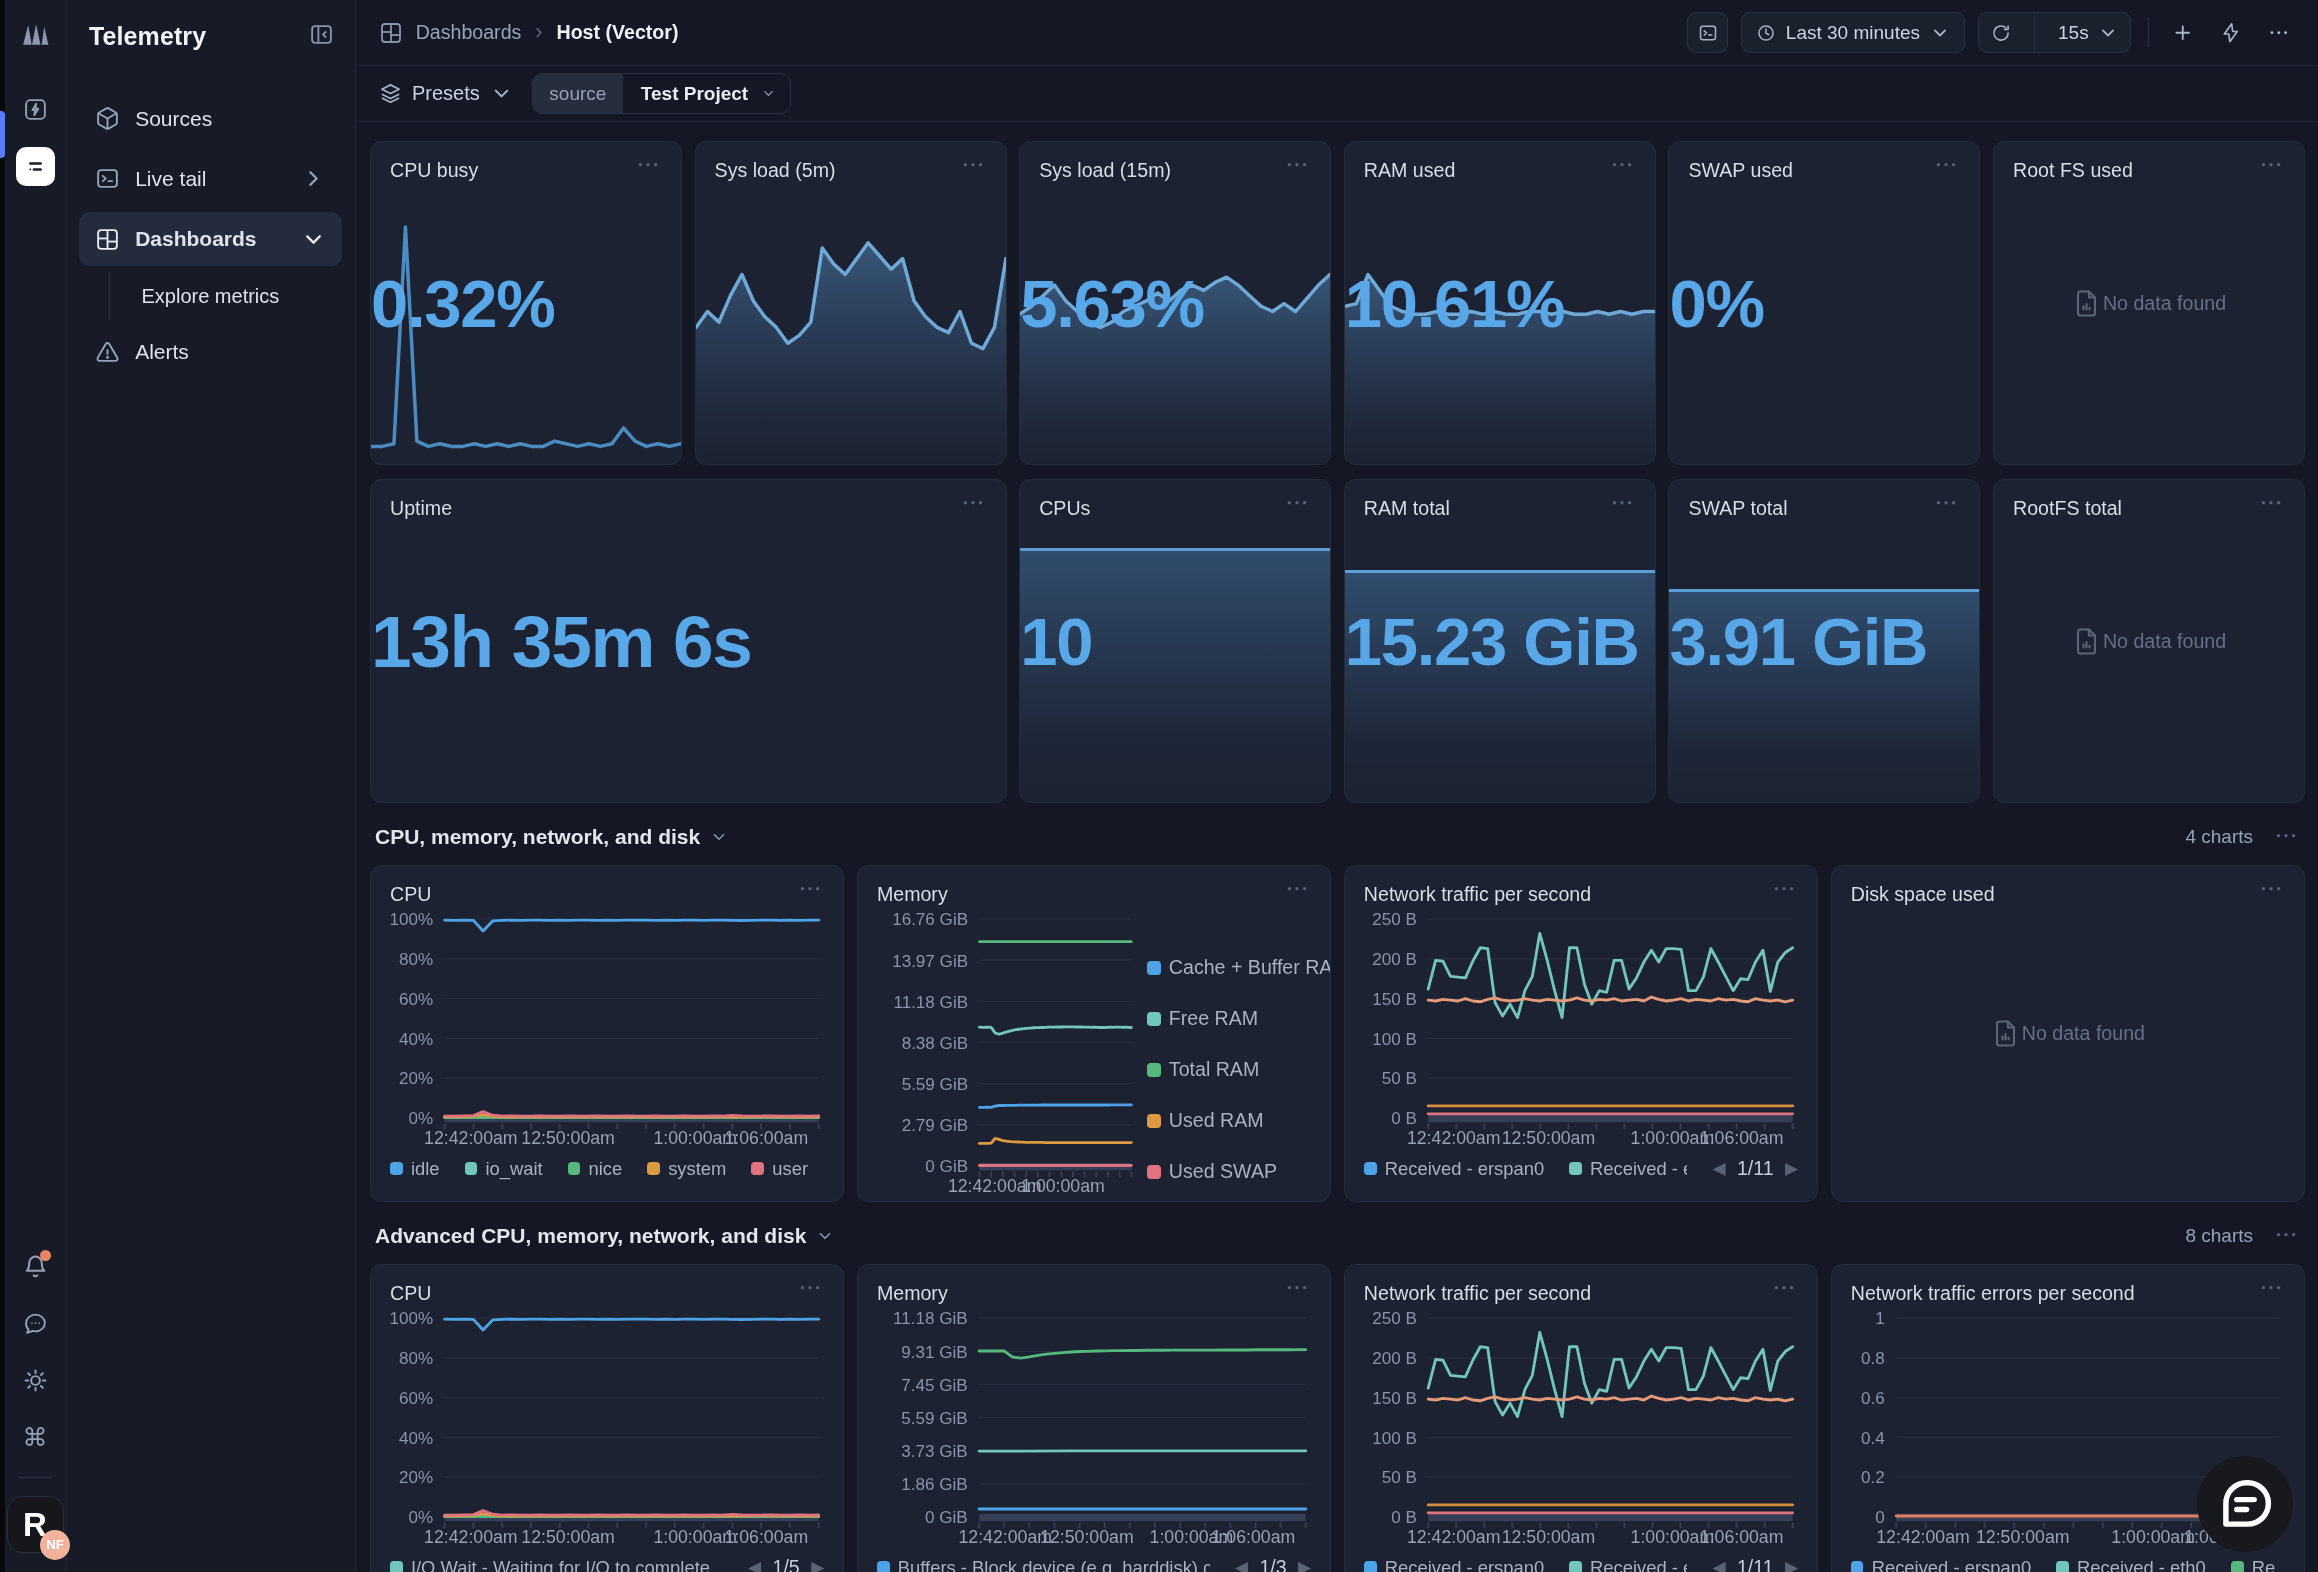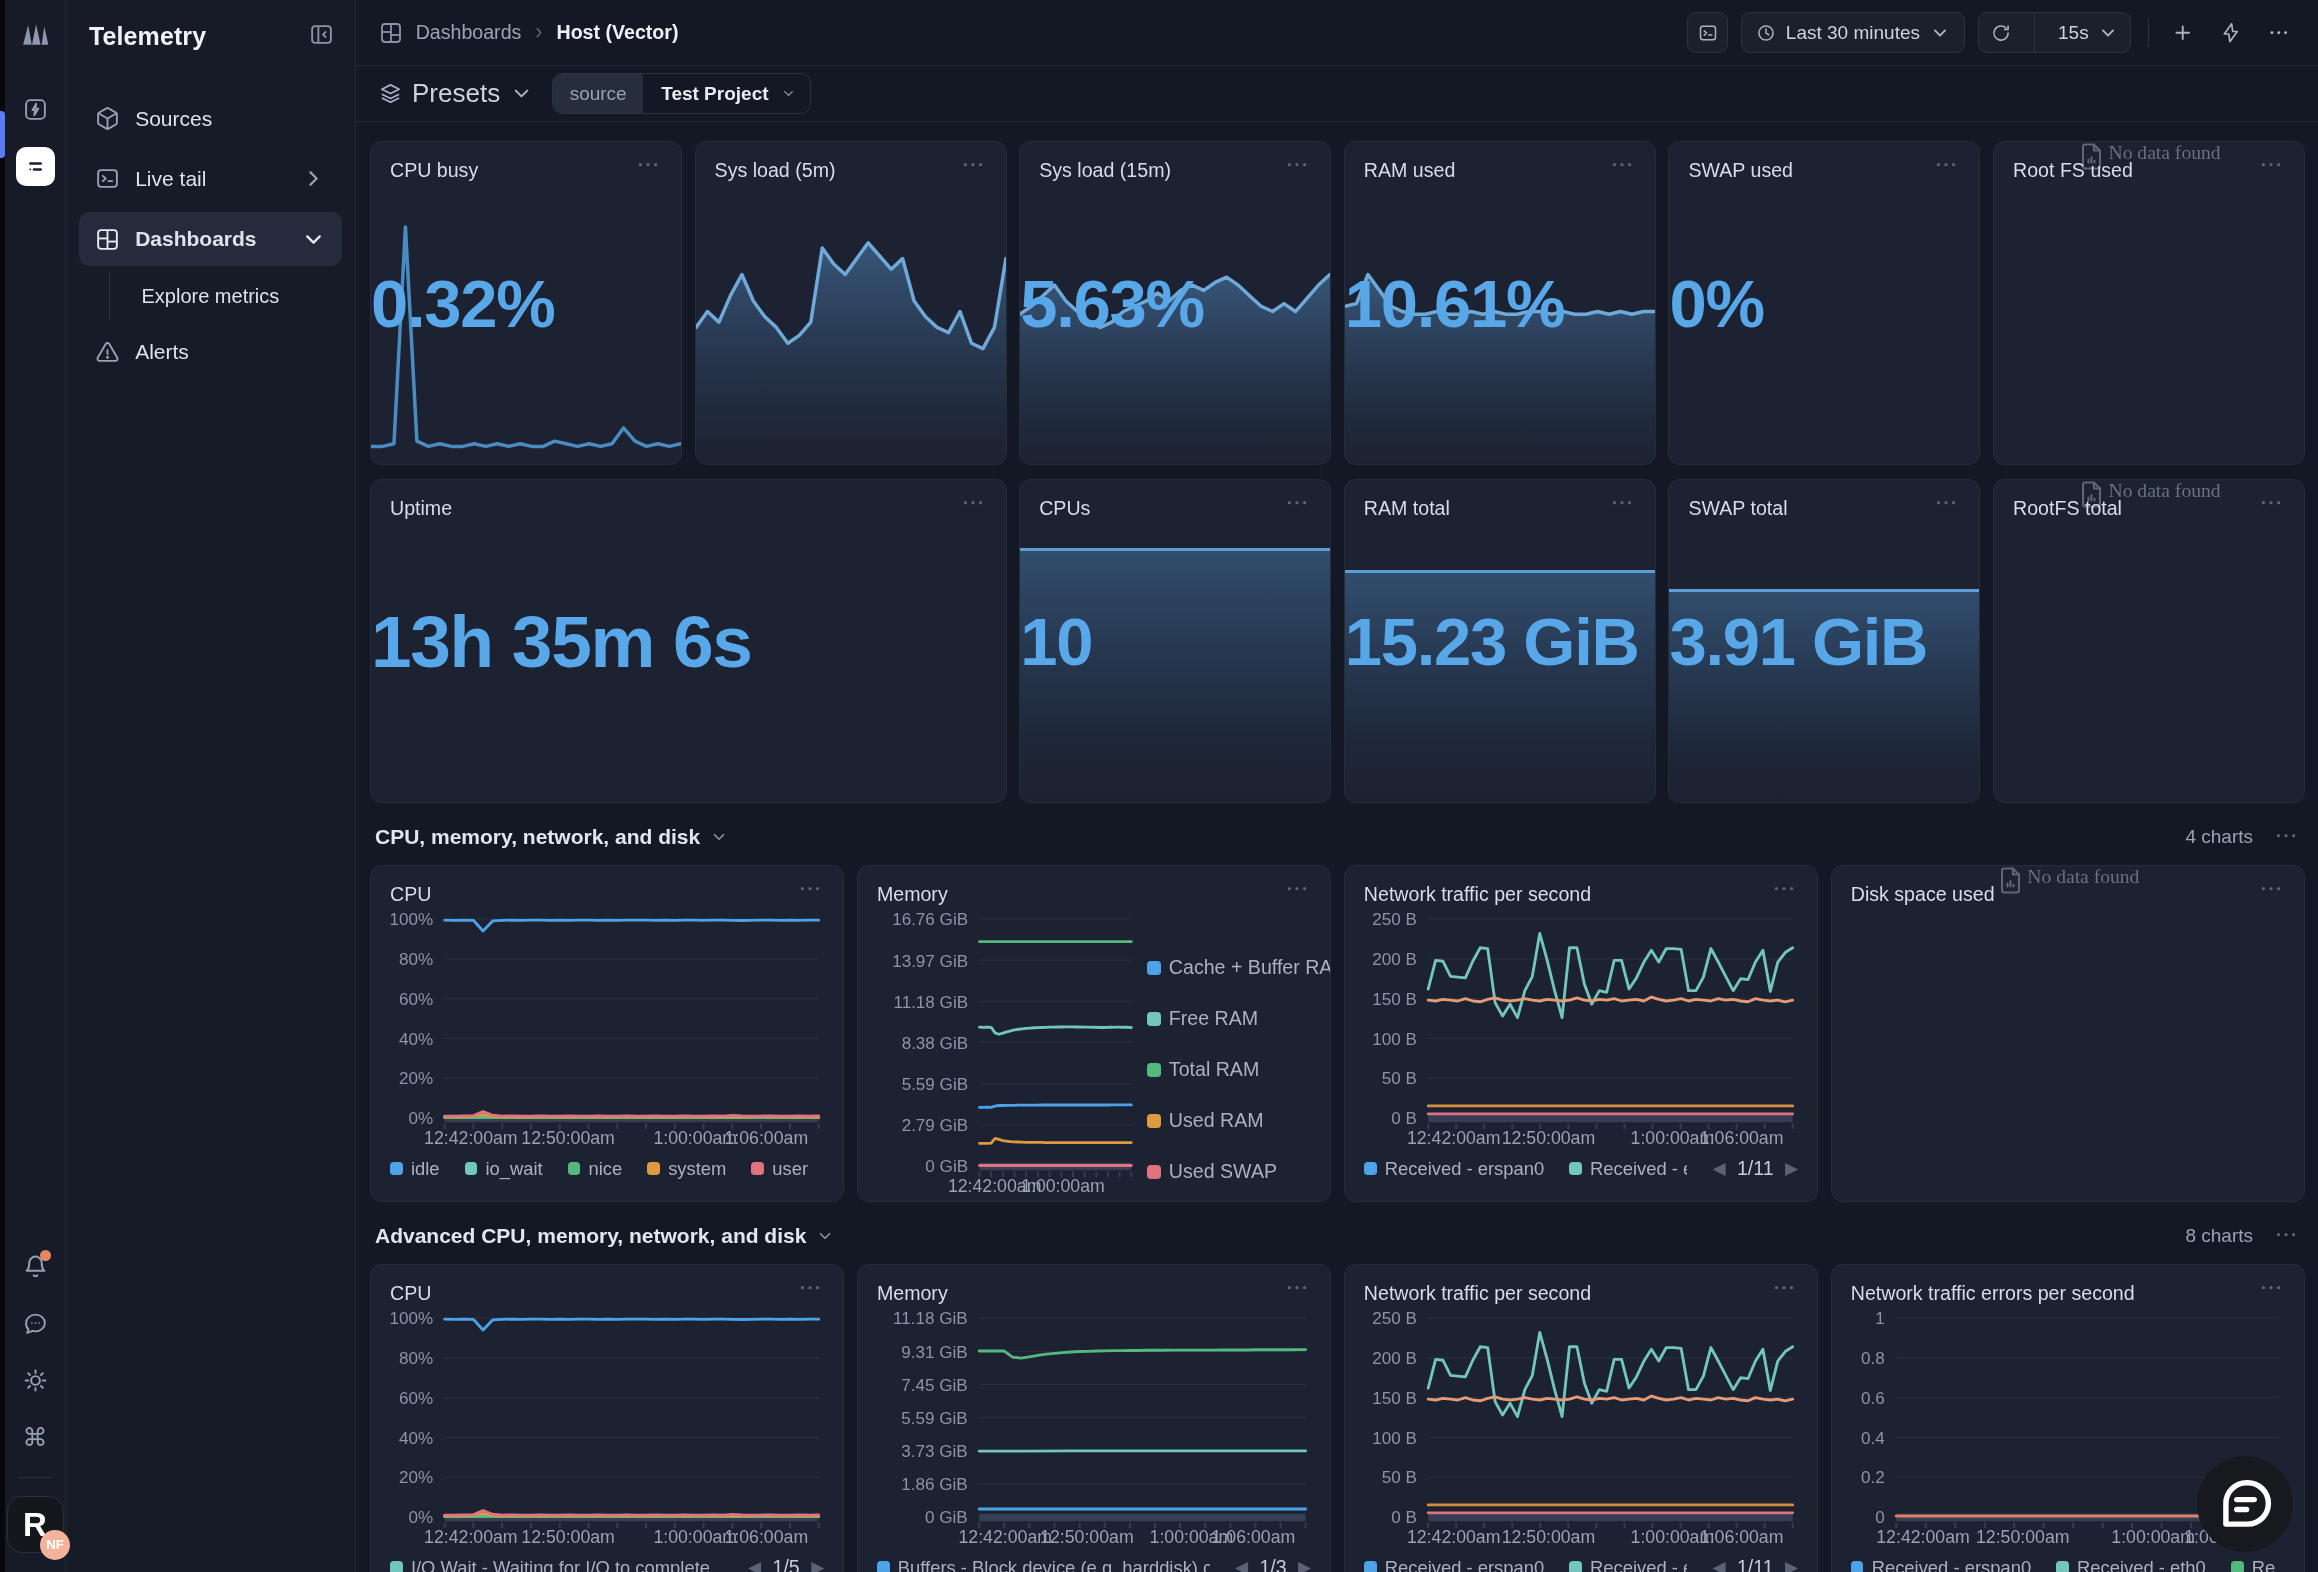--- a/index.html
+++ b/index.html
@@ -55,42 +55,42 @@
   .btn.icon-only { width:41px; padding:0; justify-content:center; }
   .caret { width:15px; height:15px; color:#8a93a8; }
   .split { padding:0; }
   .split .seg { display:flex; align-items:center; gap:9px; padding:0 12.7px; height:100%; }
   .seg-div { width:1.3px; height:100%; background:#2b3242; }
   .vdiv { width:1.3px; height:29px; background:#2b3242; margin:0 3.8px; }
   .ghost { background:none; border:none; color:#aab2c4; width:35px; height:35px; display:flex; align-items:center; justify-content:center; cursor:pointer; }
   .ghost .ic { width:21.5px; height:21.5px; }
   
   .filterbar { height:56px; flex:none; display:flex; align-items:center; gap:19px; padding:0 23px; border-bottom:1.3px solid #212736; }
-  .presets { display:flex; align-items:center; gap:10px; color:#ccd3e0; font-size:26px; cursor:pointer; }
+  .presets { display:flex; gap:10px; color:#ccd3e0; font-size:20px; cursor:pointer; }
   .presets .ic { width:23px; height:23px; color:#a9b1c4; }
   .filter-pill { display:flex; align-items:stretch; border:1.3px solid #2b3242; border-radius:10px; overflow:hidden; height:41px; cursor:pointer; }
   .filter-key { background:#262d3d; color:#98a1b5; padding:0 16.5px; display:flex; align-items:center; font-size:19px; }
   .filter-val { padding:0 14px 0 18px; color:#eaedf4; font-size:19px; font-weight:600; display:flex; align-items:center; gap:12.7px; }
   
   .content { flex:1; padding:19px 14px 0; min-height:0; }
   .stat-row { display:grid; grid-template-columns:repeat(6,1fr); gap:12.7px; height:324px; margin-bottom:14px; }
   .card { background:#1c2231; border:1.3px solid #252c3c; border-radius:11.4px; position:relative; overflow:hidden; }
   .span2 { grid-column:span 2; }
   .card-head { display:flex; justify-content:space-between; align-items:flex-start; padding:16.5px 19px 0; position:relative; z-index:4; }
   .card-title { font-size:19.6px; color:#d8dde7; font-weight:500; }
   .dots-btn { background:none; border:none; color:#5a6377; width:28px; height:15px; cursor:pointer; }
   .dots-btn .ic { width:24px; height:11.4px; }
   .stat-value { position:absolute; left:0; right:0; top:50%; transform:translateY(-50%); text-align:left;
     font-size:67px; font-weight:700; color:#58a7e9; letter-spacing:-1.3px; z-index:3; }
   .stat-value.xl { font-size:73px; }
   .spark-svg { position:absolute; left:0; right:0; bottom:0; height:88%; width:100%; z-index:1; }
   .flat-fill { position:absolute; left:0; right:0; bottom:0; border-top:3.2px solid #5b9fd6; z-index:1;
     background:linear-gradient(180deg, rgba(80,140,198,.40) 0%, rgba(62,108,156,.26) 45%, rgba(42,72,108,.12) 75%, rgba(30,50,80,0) 100%); }
-  .nodata { position:absolute; inset:0; display:flex; justify-content:center; gap:2px;
-    color:#677085; font-size:19.6px; z-index:2;font-family:Liberation Serif, serif; }
+  .nodata { position:absolute; inset:0; display:flex; align-items:center; justify-content:center; gap:2px;
+    color:#677085; font-size:19.6px; z-index:2; }
   .nodata .ic { width:29px; height:29px; color:#5d6678; }
   
   .section-head { display:flex; align-items:center; margin:21.5px 5px 16.5px; gap:10px; }
   .section-title { font-size:21px; font-weight:600; color:#e2e6ee; }
   .sec-caret { width:18px; height:18px; color:#8a93a8; }
   .sec-spacer { flex:1; }
   .sec-count { font-size:19px; color:#99a2b6; margin-right:9px; }
   .chart-row { display:grid; grid-template-columns:repeat(4,1fr); gap:12.7px; height:337px; }
   .chart-card { display:flex; flex-direction:column; }
   .chart-body { flex:1; display:flex; flex-direction:column; margin:3.8px 18px 0; min-height:0; }

